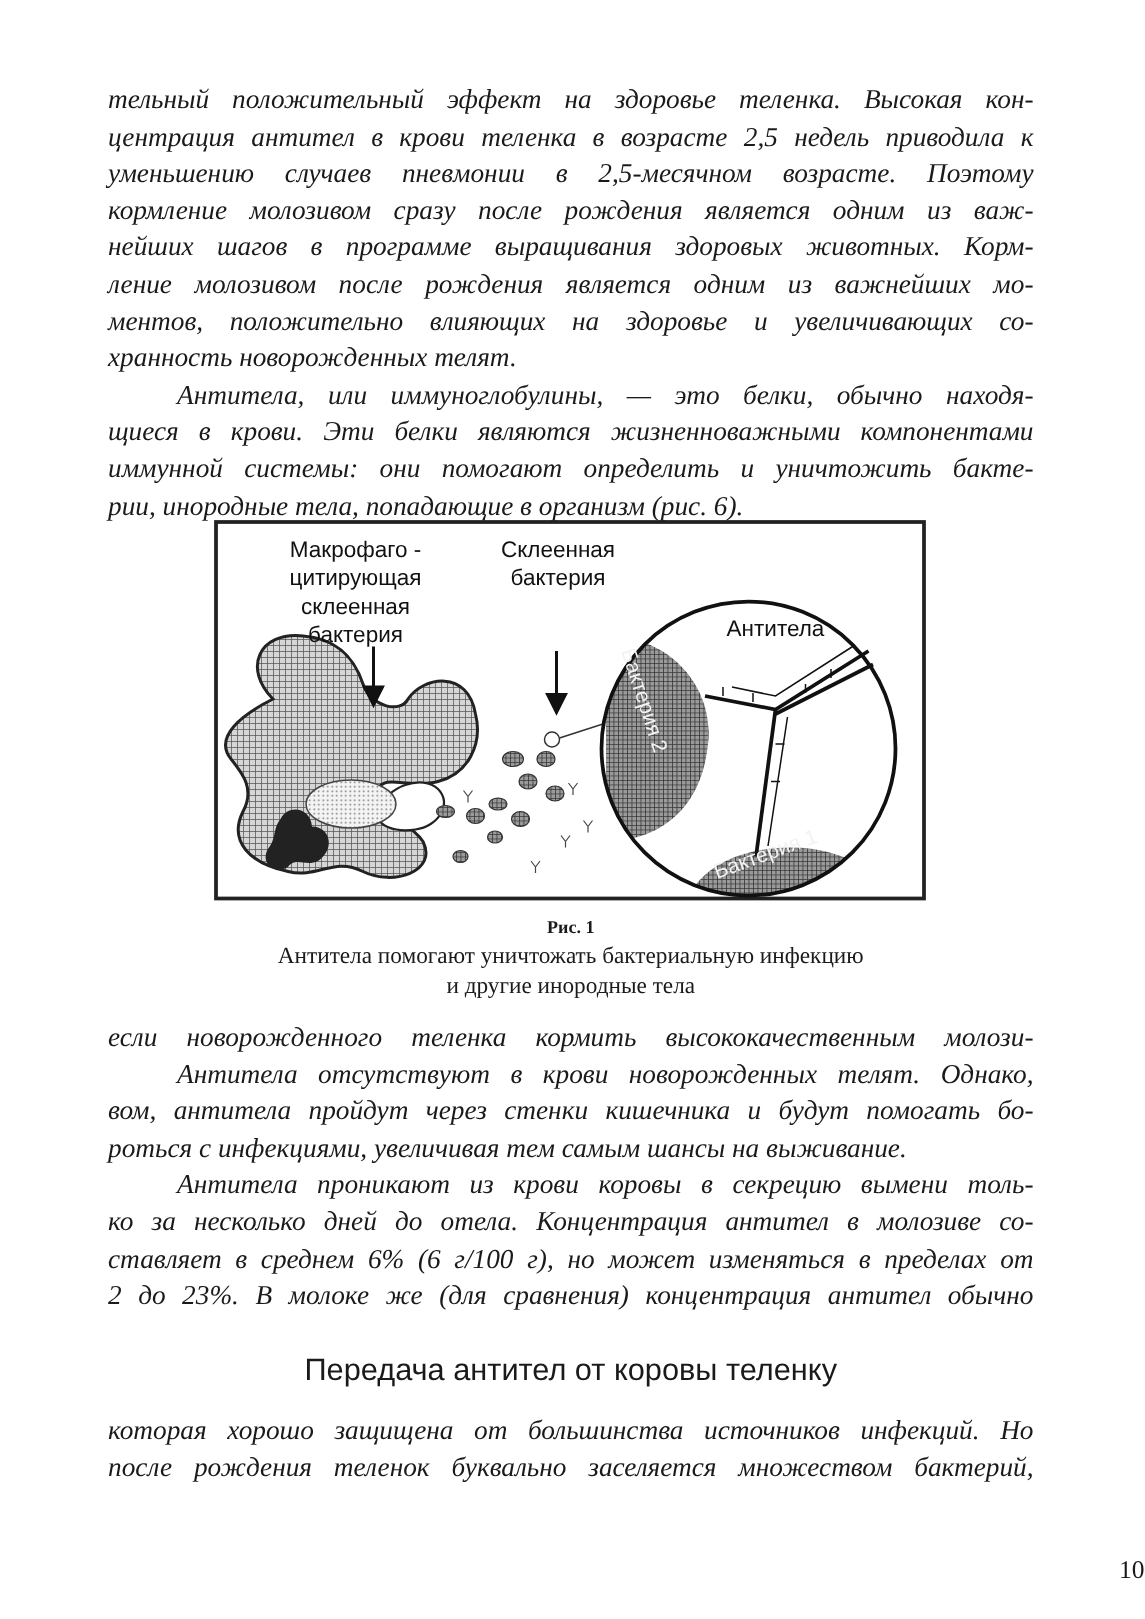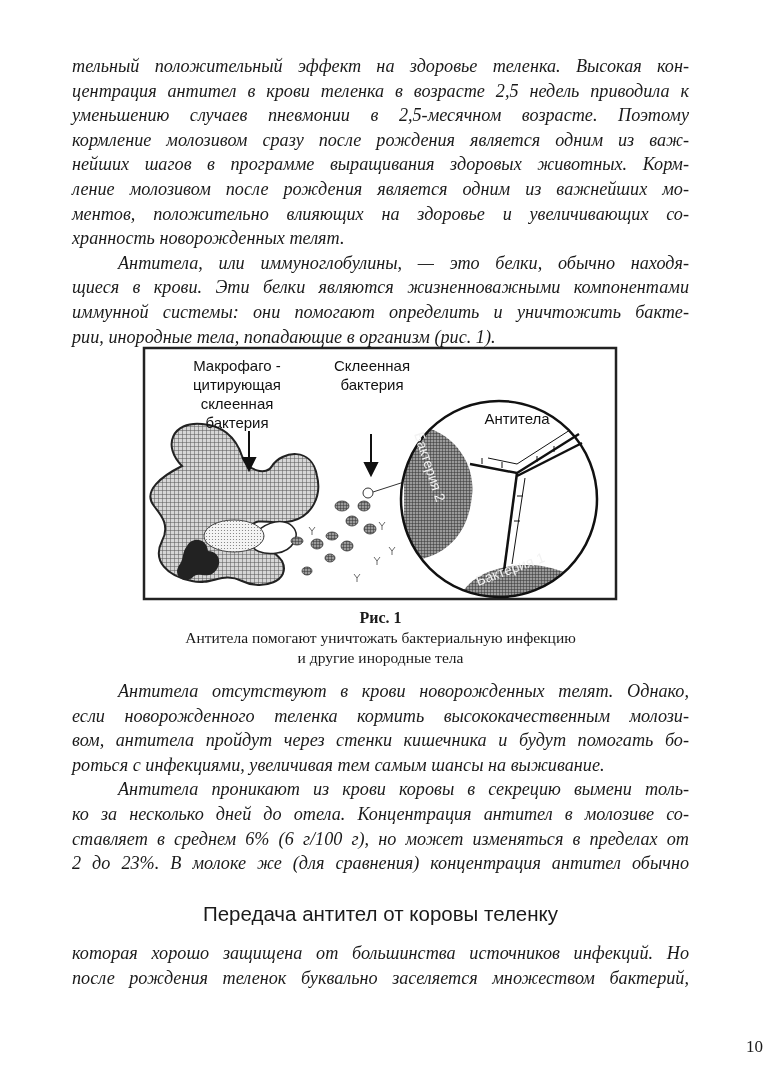--- a/index.html
+++ b/index.html
@@ -4,21 +4,21 @@
 <style>
   html, body { margin: 0; padding: 0; background: #ffffff; }
   body { width: 763px; height: 1079px; position: relative; overflow: hidden; font-family: "Liberation Serif", serif; color: #1a1a1a; }
   .page { position: absolute; left: 72px; top: 54px; width: 617px; font-style: italic; }
   .para { font-size: 18.2px; line-height: 24.6px; text-align: justify; text-align-last: justify; margin: 0; }
   .para .line { display: block; text-align: justify; text-align-last: justify; }
   .para .line.end { text-align-last: left; }
   .indent { text-indent: 46px; }
   .figure { position: absolute; left: 142px; top: 346px; width: 476px; height: 292px; }
   .fig-caption { position: absolute; left: 72px; top: 608px; width: 617px; text-align: center; font-size: 15.5px; line-height: 20px; }
-  .fig-caption .title { font-weight: bold; font-size: 16px; }
+  .fig-caption .title { font-weight: bold; font-size: 12px; }
   .heading { position: absolute; left: 72px; top: 902px; width: 617px; text-align: center; font-family: "Liberation Sans", sans-serif; font-weight: normal; font-size: 20.5px; }
   .pagenum { position: absolute; left: 0; top: 1037px; width: 763px; text-align: right; font-size: 17px; }
 </style>
 </head>
 <body>
 
 <div class="page">
   <p class="para">
     <span class="line">тельный положительный эффект на здоровье теленка. Высокая кон-</span>
     <span class="line">центрация антител в крови теленка в возрасте 2,5 недель приводила к</span>
@@ -26,21 +26,21 @@
     <span class="line">кормление молозивом сразу после рождения является одним из важ-</span>
     <span class="line">нейших шагов в программе выращивания здоровых животных. Корм-</span>
     <span class="line">ление молозивом после рождения является одним из важнейших мо-</span>
     <span class="line">ментов, положительно влияющих на здоровье и увеличивающих со-</span>
     <span class="line end">хранность новорожденных телят.</span>
   </p>
   <p class="para">
     <span class="line indent">Антитела, или иммуноглобулины, — это белки, обычно находя-</span>
     <span class="line">щиеся в крови. Эти белки являются жизненноважными компонентами</span>
     <span class="line">иммунной системы: они помогают определить и уничтожить бакте-</span>
-    <span class="line end">рии, инородные тела, попадающие в организм (рис. 1).</span>
+    <span class="line end">рии, инородные тела, попадающие в организм (рис. 6).</span>
   </p>
 </div>
 
 <div class="figure">
   <svg width="476" height="255" viewBox="0 0 476 255" xmlns="http://www.w3.org/2000/svg">
     <defs>
       <pattern id="cross" width="4" height="4" patternUnits="userSpaceOnUse">
         <rect width="4" height="4" fill="#d6d6d6"></rect>
         <path d="M0 0 L4 0 M0 0 L0 4" stroke="#555" stroke-width="1"></path>
       </pattern>
@@ -132,22 +132,22 @@
 </div>
 
 <div class="fig-caption">
   <div class="title">Рис. 1</div>
   <div>Антитела помогают уничтожать бактериальную инфекцию</div>
   <div>и другие инородные тела</div>
 </div>
 
 <div class="page" style="top:679px;">
   <p class="para">
+    <span class="line">если новорожденного теленка кормить высококачественным молози-</span>
     <span class="line indent">Антитела отсутствуют в крови новорожденных телят. Однако,</span>
-    <span class="line">если новорожденного теленка кормить высококачественным молози-</span>
     <span class="line">вом, антитела пройдут через стенки кишечника и будут помогать бо-</span>
     <span class="line end">роться с инфекциями, увеличивая тем самым шансы на выживание.</span>
   </p>
   <p class="para">
     <span class="line indent">Антитела проникают из крови коровы в секрецию вымени толь-</span>
     <span class="line">ко за несколько дней до отела. Концентрация антител в молозиве со-</span>
     <span class="line">ставляет в среднем 6% (6 г/100 г), но может изменяться в пределах от</span>
     <span class="line">2 до 23%. В молоке же (для сравнения) концентрация антител обычно</span>
   </p>
 </div>

